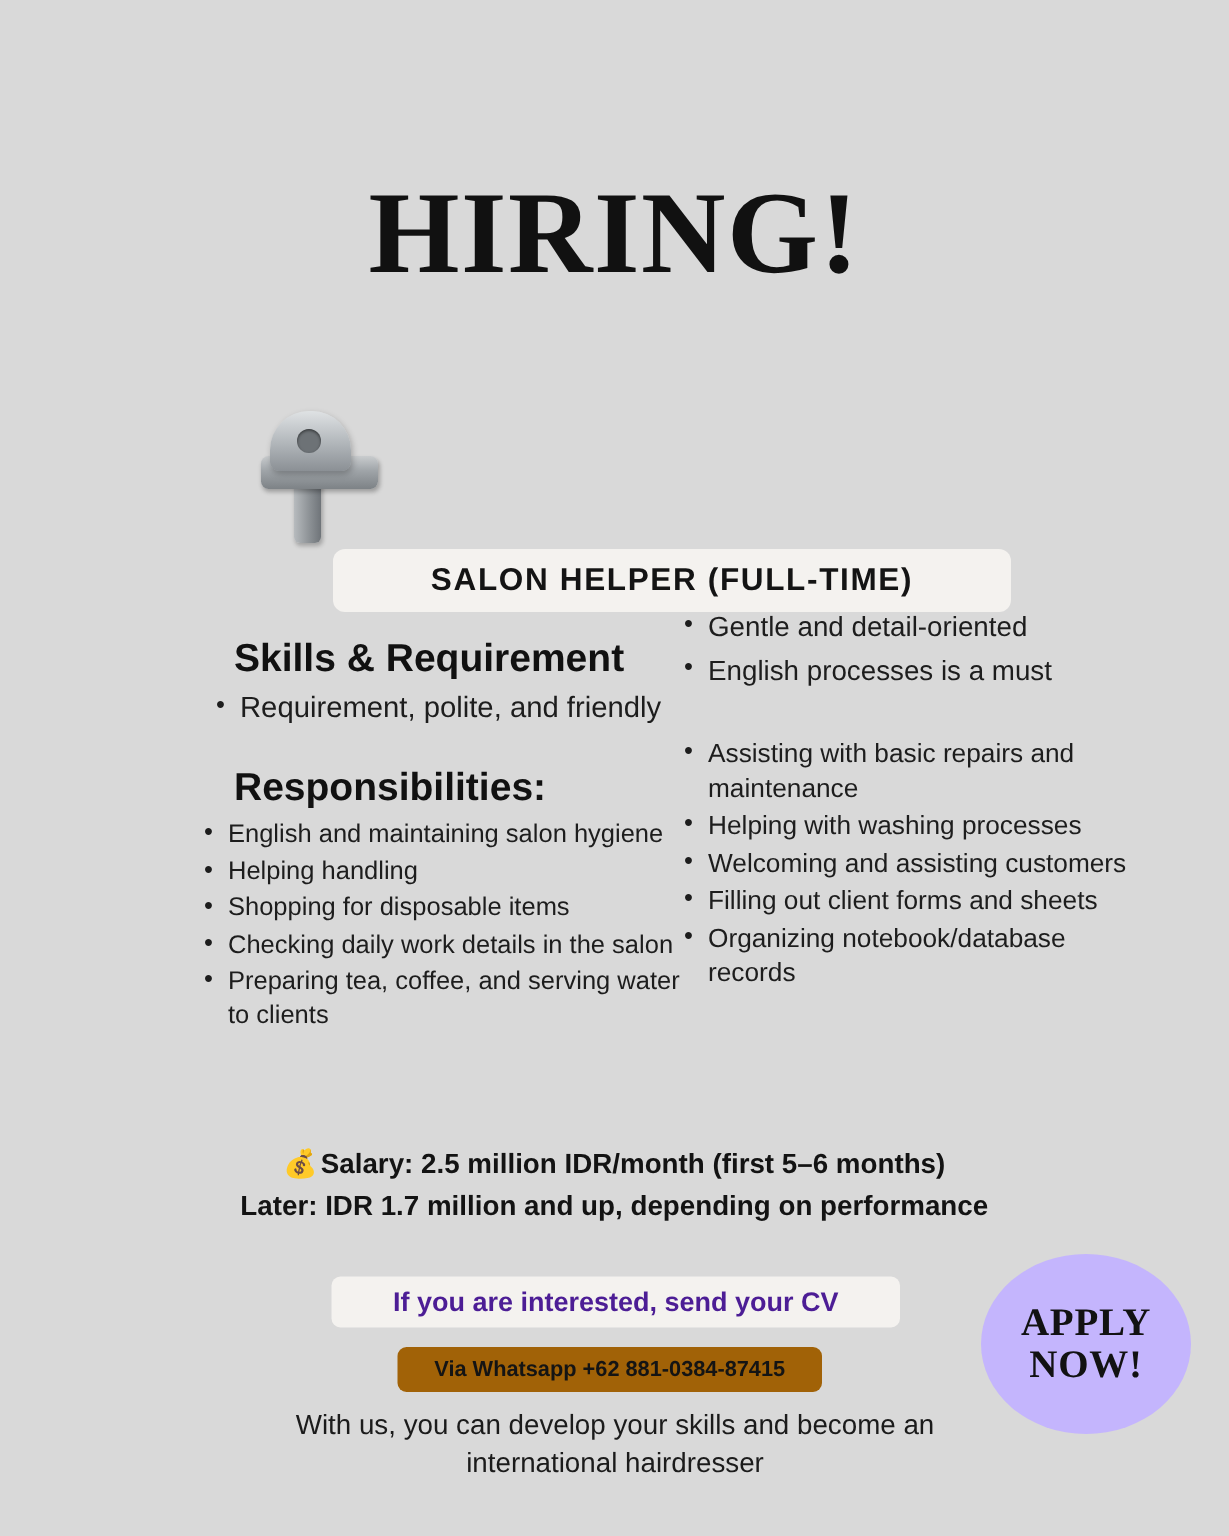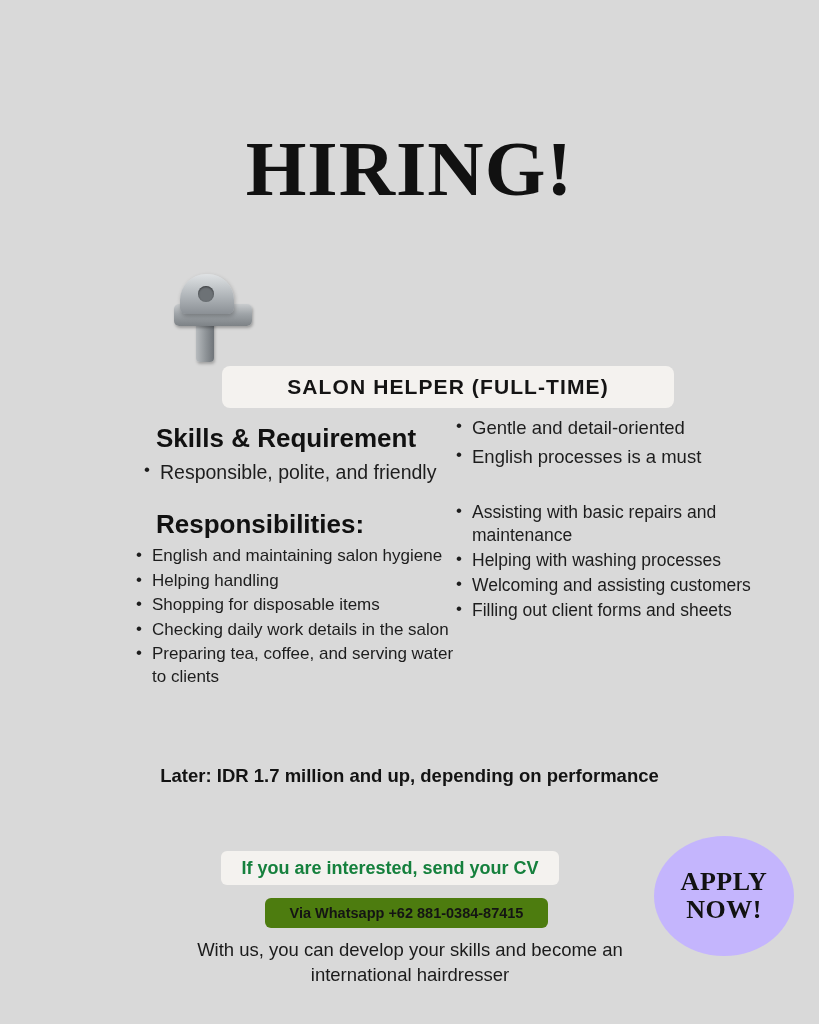--- a/index.html
+++ b/index.html
@@ -31,21 +31,21 @@
     width: 819px;
     text-align: center;
     font-family: "Liberation Serif", "DejaVu Serif", serif;
     font-weight: 700;
     font-size: 78px;
     line-height: 0.95;
     letter-spacing: 1px;
     color: #111;
   }
   .headline .l1 { display: block; }
-  .headline .l2 { display: block; margin-top: 20px; }
+  .headline .l2 { display: block; margin-top: 6px; }
 
   
   .clip {
     position: absolute;
     top: 272px;
     left: 166px;
     width: 96px;
     height: 92px;
   }
   .clip .clip-body {
@@ -109,21 +109,21 @@
 
   
   .col-left {
     position: absolute;
     top: 422px;
     left: 132px;
     width: 330px;
   }
   .col-right {
     position: absolute;
-    top: 416px;
+    top: 406px;
     left: 452px;
     width: 300px;
   }
 
   .sub-head {
     font-size: 26px;
     font-weight: 700;
     color: #111;
     margin: 0 0 4px 24px;
     line-height: 1.3;
@@ -169,38 +169,38 @@
     color: #131313;
     line-height: 1.5;
   }
   .salary .coin { margin-right: 2px; }
 
   
   .cta-box {
     position: absolute;
     top: 851px;
     left: 221px;
-    width: 338px;
+    width: 379px;
     height: 34px;
     background: #f4f2ef;
     border-radius: 6px;
     display: flex;
     align-items: center;
     justify-content: center;
     font-size: 18px;
     font-weight: 700;
-    color: #15803d;
+    color: #4c1d95;
   }
   .wa-box {
     position: absolute;
     top: 898px;
     left: 265px;
     width: 283px;
     height: 30px;
-    background: #4d7c0f;
+    background: #a16207;
     border-radius: 6px;
     display: flex;
     align-items: center;
     justify-content: center;
     font-size: 14.5px;
     font-weight: 700;
     color: #141414;
   }
   .tagline {
     position: absolute;
@@ -251,21 +251,21 @@
     <div class="clip-hole"></div>
   </div>
 
   <div class="role-pill">
     <span>SALON HELPER (FULL-TIME)</span>
   </div>
 
   <div class="col-left">
     <div class="sub-head">Skills &amp; Requirement</div>
     <ul class="bullets big">
-      <li>Responsible, polite, and friendly</li>
+      <li>Requirement, polite, and friendly</li>
     </ul>
 
     <div class="sub-head second">Responsibilities:</div>
     <ul class="bullets small">
       <li>English and maintaining salon hygiene</li>
       <li>Helping handling</li>
       <li>Shopping for disposable items</li>
       <li>Checking daily work details in the salon</li>
       <li>Preparing tea, coffee, and serving water to clients</li>
     </ul>
@@ -275,24 +275,28 @@
     <ul class="bullets right-top">
       <li>Gentle and detail-oriented</li>
       <li>English processes is a must</li>
     </ul>
     <div class="gap-block"></div>
     <ul class="bullets right-bottom">
       <li>Assisting with basic repairs and maintenance</li>
       <li>Helping with washing processes</li>
       <li>Welcoming and assisting customers</li>
       <li>Filling out client forms and sheets</li>
+      <li>Organizing notebook/database records</li>
     </ul>
   </div>
 
   <div class="salary">
+    <div>
+      <span class="coin">💰</span><span>Salary: 2.5 million IDR/month  (first 5–6 months)</span>
+    </div>
     <div>Later: IDR 1.7 million and up, depending on performance</div>
   </div>
 
   <div class="cta-box">
     <span>If you are interested, send your CV</span>
   </div>
 
   <div class="wa-box">
     <span>Via Whatsapp +62 881-0384-87415</span>
   </div>

